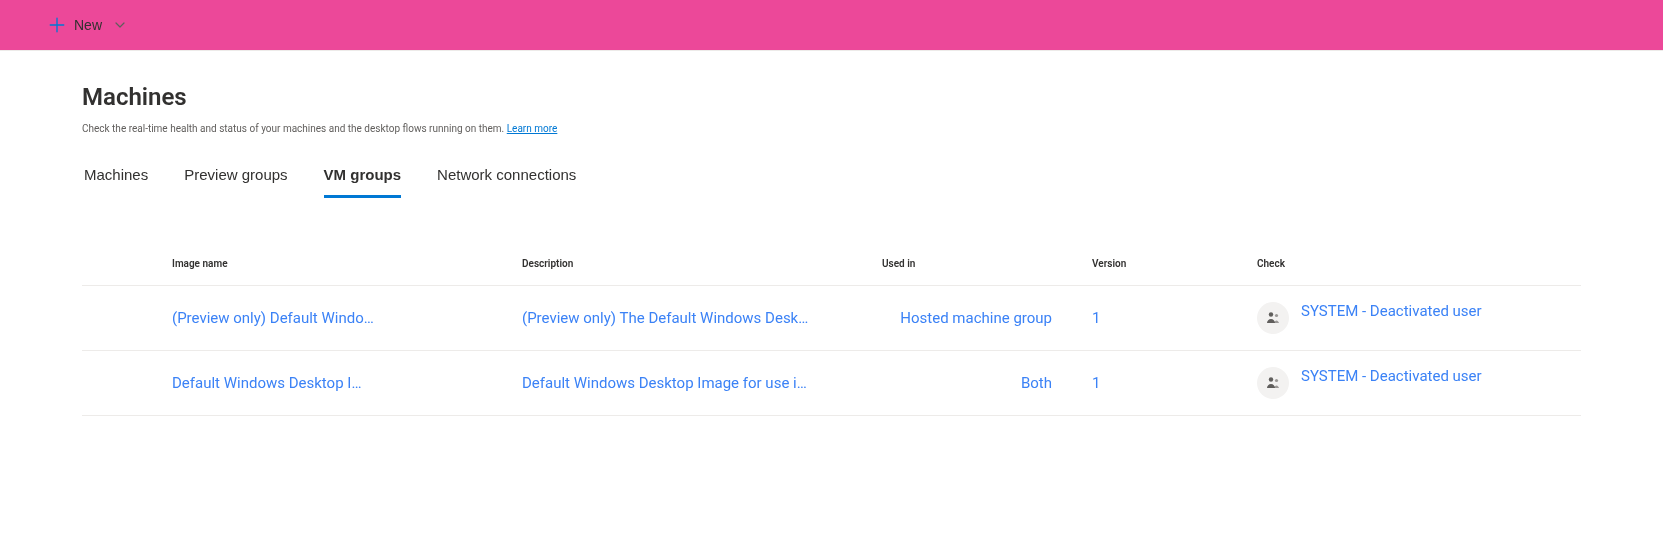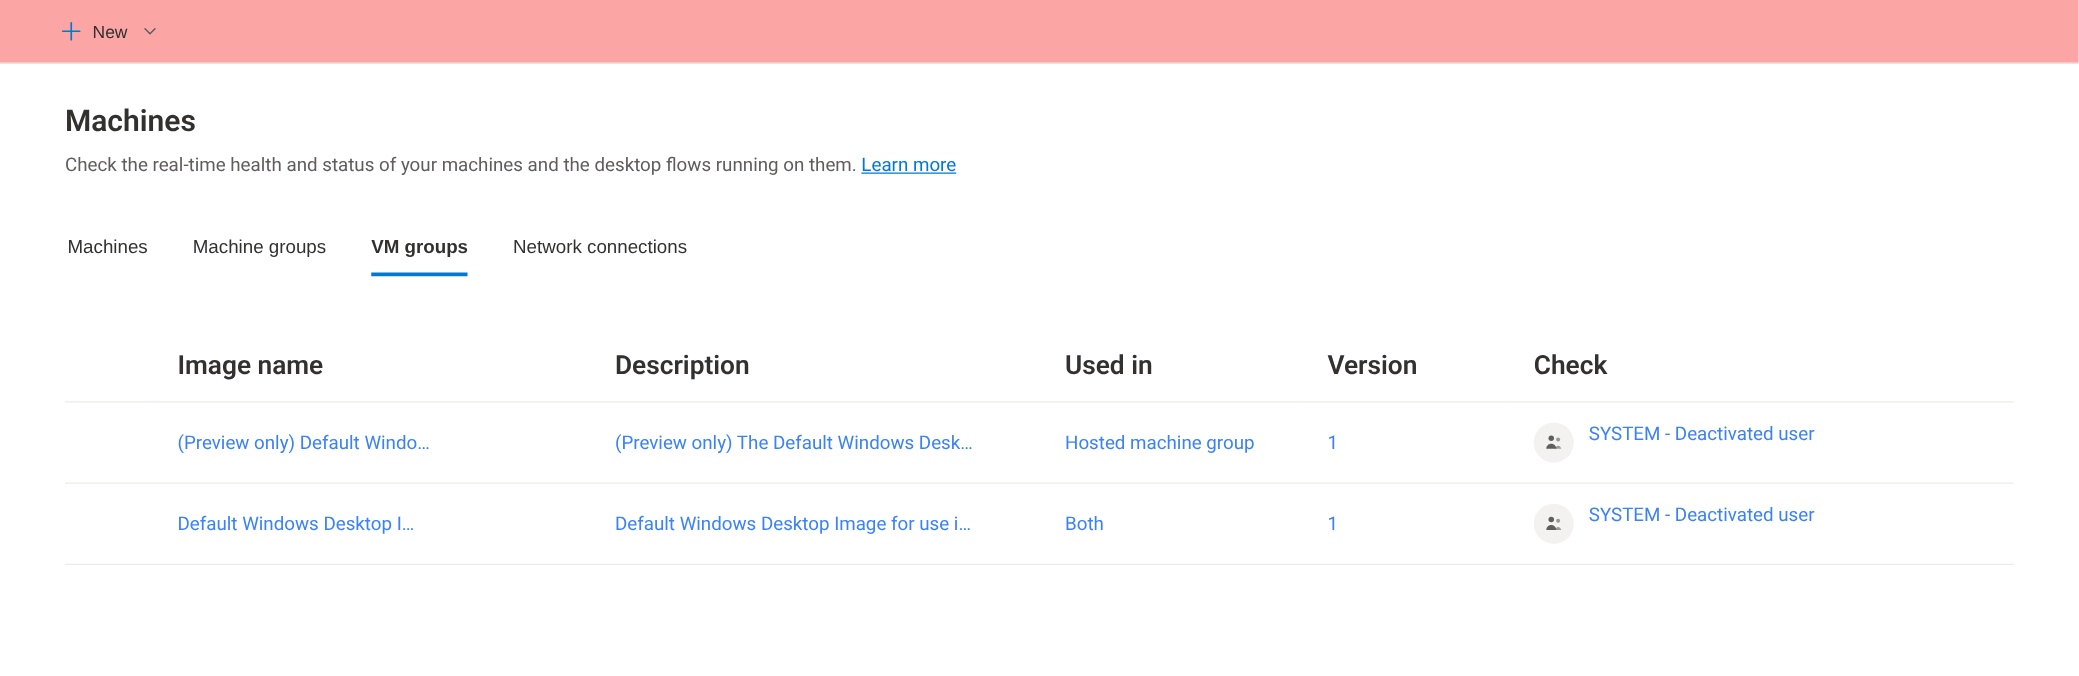--- a/index.html
+++ b/index.html
@@ -7,21 +7,21 @@
       padding: 0;
       box-sizing: border-box;
     }
     body {
       font-family: "Segoe UI", -apple-system, BlinkMacSystemFont, Roboto, "Helvetica Neue", sans-serif;
       background: #ffffff;
       color: #323130;
       font-size: 14px;
     }
     .toolbar {
-      background: #fca5a5;
+      background: #ec4899;
       padding: 12px 48px;
       display: flex;
       align-items: center;
       border-bottom: 1px solid #edebe9;
     }
     .new-button {
       display: flex;
       align-items: center;
       gap: 8px;
       background: none;
@@ -36,32 +36,32 @@
       display: flex;
       align-items: center;
     }
     .chevron-icon {
       color: #605e5c;
       display: flex;
       align-items: center;
       margin-left: 4px;
     }
     .content {
-      padding: 32px 52px;
+      padding: 32px 82px;
     }
     .page-title {
       font-size: 24px;
       font-weight: 600;
       color: #323130;
       margin-bottom: 12px;
     }
     .page-subtitle {
-      font-size: 15px;
+      font-size: 10px;
       color: #605e5c;
-      margin-bottom: 40px;
+      margin-bottom: 24px;
     }
     .learn-more {
       color: #0078d4;
       text-decoration: underline;
     }
     .tabs {
       display: flex;
       gap: 36px;
       margin-bottom: 48px;
       padding: 0 2px;
@@ -81,38 +81,38 @@
       font-weight: 600;
       border-bottom-color: #0078d4;
     }
     .table {
       width: 100%;
       border-collapse: collapse;
     }
     .table th {
       text-align: left;
       padding: 12px 20px 16px 20px;
-      font-size: 21px;
+      font-size: 10px;
       font-weight: 600;
       color: #323130;
       border-bottom: 1px solid #edebe9;
     }
     .table td {
       padding: 16px 20px;
       font-size: 15px;
       color: #3b82f6;
       border-bottom: 1px solid #edebe9;
       white-space: nowrap;
       overflow: hidden;
       text-overflow: ellipsis;
     }
     .col-spacer { width: 70px; }
     .col-name { width: 350px; max-width: 350px; }
     .col-desc { width: 360px; max-width: 360px; }
-    .col-used { width: 210px; }
+    .col-used { width: 210px; text-align: right; }
     .col-version { width: 165px; }
     .col-owner { }
     .owner-cell {
       display: flex;
       align-items: flex-start;
       gap: 12px;
     }
     .avatar {
       width: 32px;
       height: 32px;
@@ -149,21 +149,21 @@
 </div>
 
 <div class="content">
   <h1 class="page-title">Machines</h1>
   <p class="page-subtitle">
     <span>Check the real-time health and status of your machines and the desktop flows running on them. </span><a href="#" class="learn-more">Learn more</a>
   </p>
 
   <div class="tabs">
     <button class="tab">Machines</button>
-    <button class="tab">Machine groups</button>
+    <button class="tab">Preview groups</button>
     <button class="tab active">VM groups</button>
     <button class="tab">Network connections</button>
   </div>
 
   <table class="table">
     <thead>
       <tr>
         <th class="col-spacer"></th>
         <th class="col-name">Image name</th>
         <th class="col-desc">Description</th>

